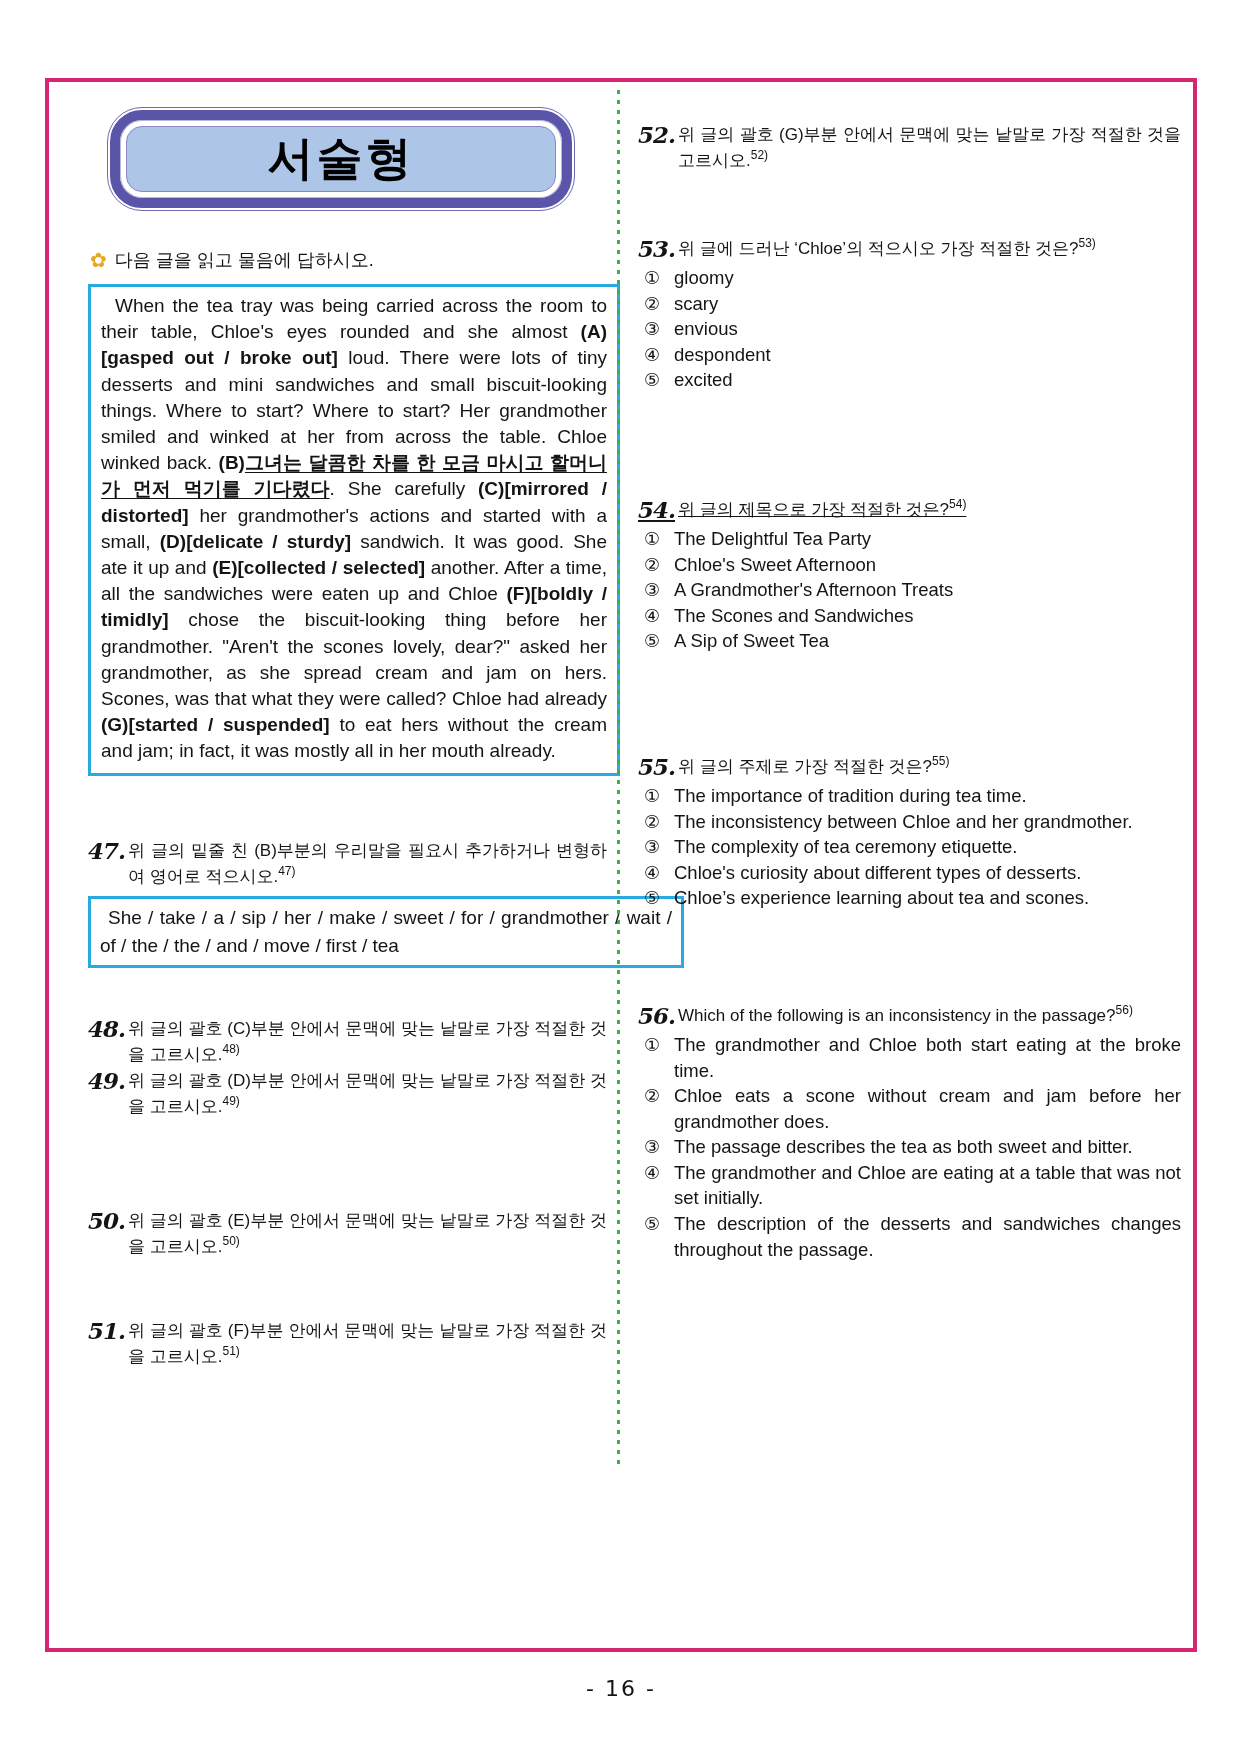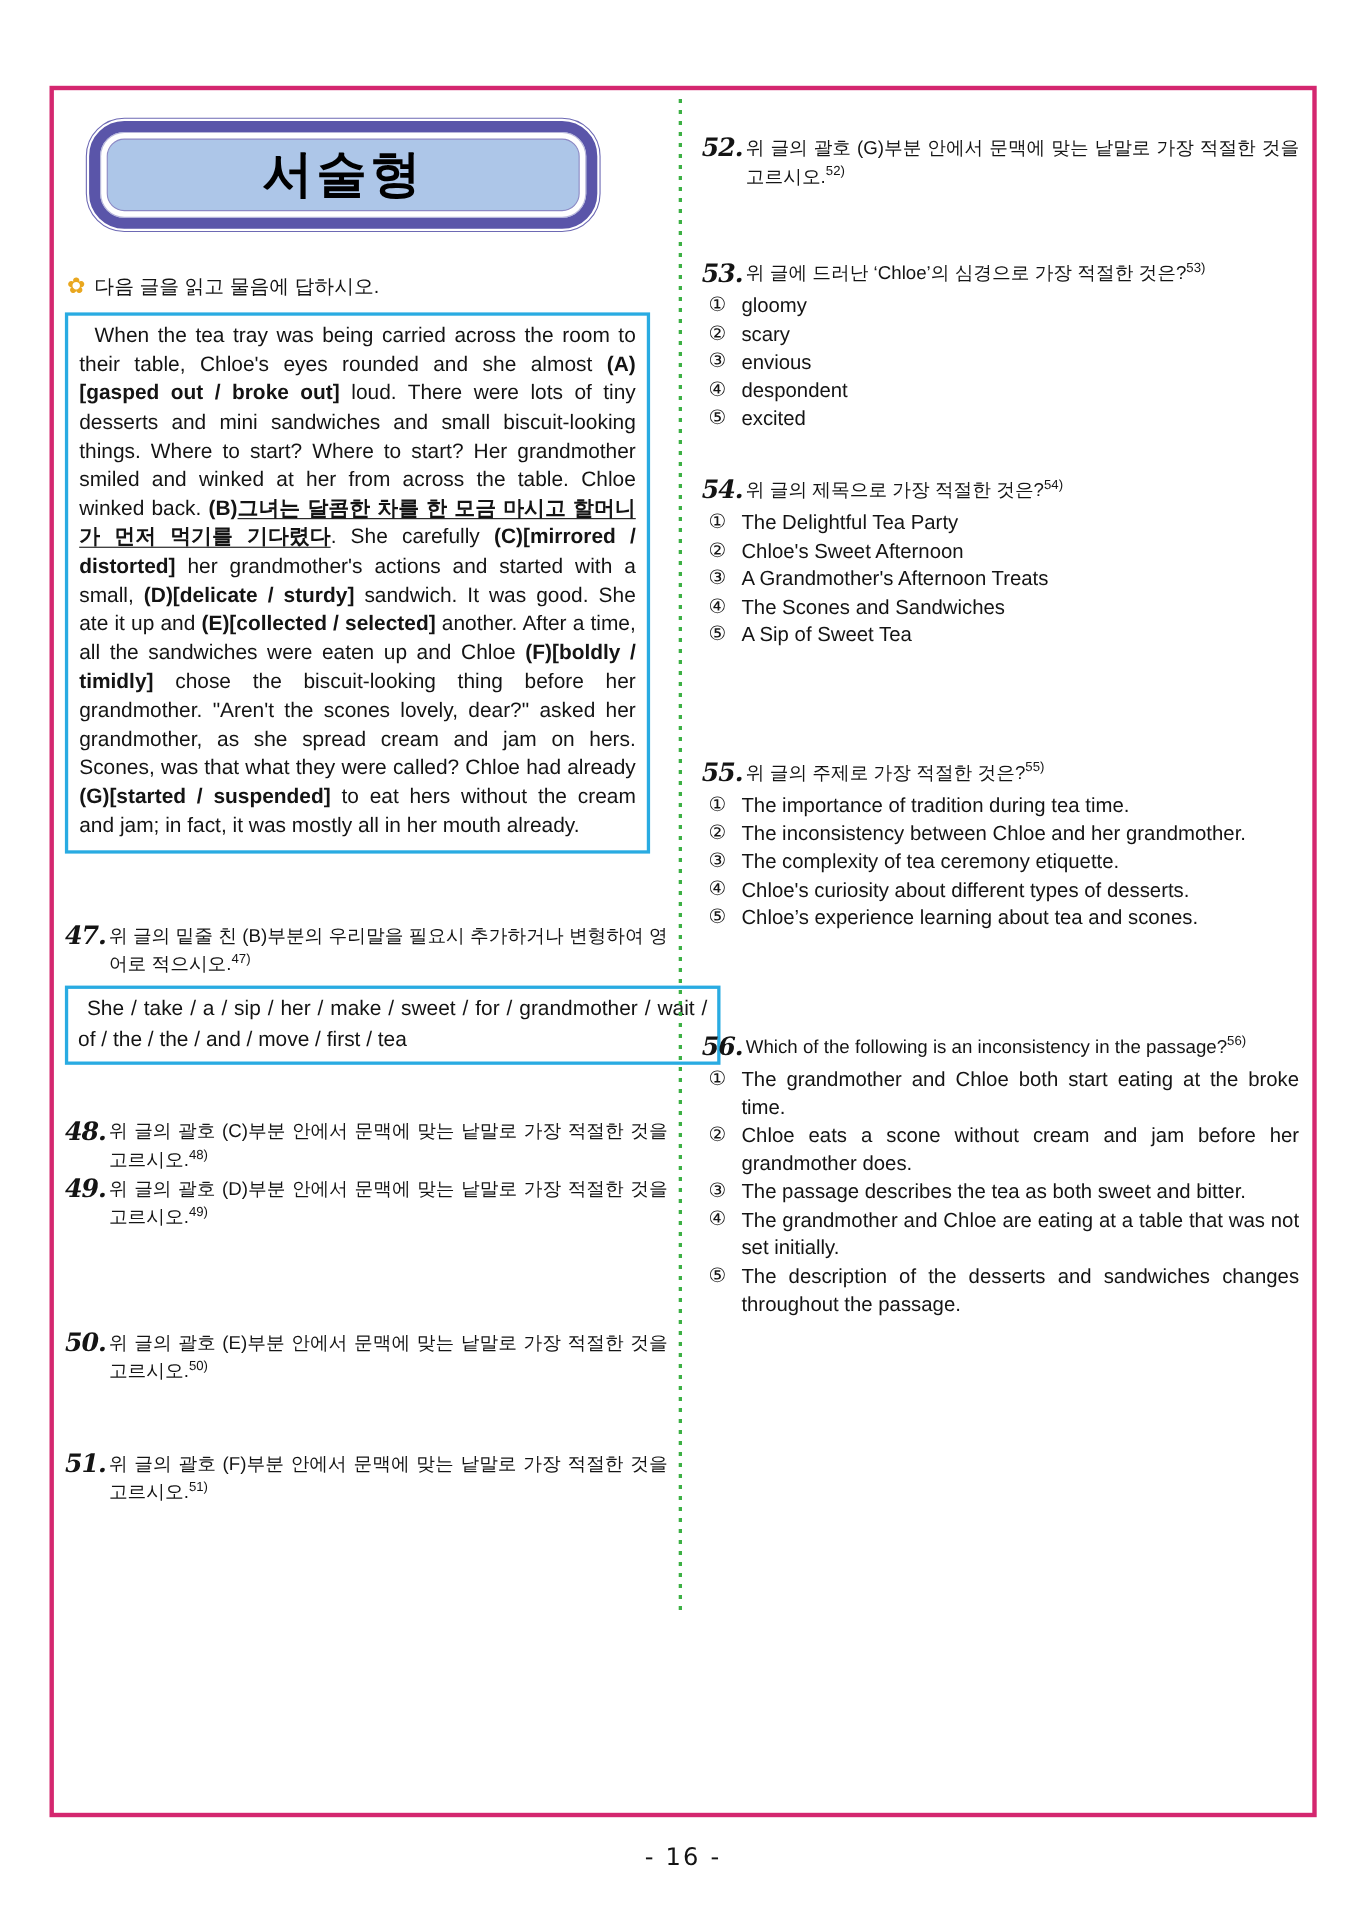--- a/index.html
+++ b/index.html
@@ -2,21 +2,21 @@
 <html><head>
 <meta charset="utf-8">
 <style>
   html,body{margin:0;padding:0;background:#ffffff;}
   body{width:1240px;height:1752px;position:relative;
        font-family:"Liberation Sans","DejaVu Sans",sans-serif;color:#141414;}
   .sheet{position:absolute;inset:0;}
   .frame{position:absolute;left:45px;top:78px;width:1152px;height:1574px;
          border:4px solid #d4276f;box-sizing:border-box;display:flex;align-items:flex-start;}
   
-  .col-left{width:558px;flex:0 0 auto;padding-left:10px;box-sizing:border-box;}
+  .col-left{width:558px;flex:0 0 auto;padding-left:39px;box-sizing:border-box;}
   .title-outer{margin:28px 0 0 22px;width:462px;height:98px;box-sizing:border-box;
                border:10px solid #5a55a9;border-radius:32px;background:#c9d6ef;
                outline:1px solid #6d69b4;outline-offset:2px;padding:6px;}
   .title-inner{height:100%;box-sizing:border-box;margin:0;border-radius:16px;
                background:#adc6e8;border:1px solid #8b88c4;
                box-shadow:0 0 0 5px #ffffff,0 0 0 6px #b9b7da;
                display:flex;align-items:center;justify-content:center;}
   .title-text{font-size:46px;font-weight:800;letter-spacing:3px;color:#000;}
   .instruction{margin:40px 0 0 2px;font-size:18px;display:flex;align-items:center;}
   .flower{color:#e9a71f;font-size:20px;margin-right:8px;line-height:1;}
@@ -34,21 +34,21 @@
   sup.fn{font-size:12px;line-height:0;}
   .mt46{margin-top:44px;} .mt47{margin-top:62px;} .mt48{margin-top:48px;}
   .mt49{} .mt50{margin-top:88px;} .mt51{margin-top:58px;}
   .word-box{margin-top:6px;width:596px;box-sizing:border-box;border:3px solid #29abe2;
             padding:5px 9px;font-size:19px;line-height:28px;text-align:justify;text-indent:8px;}
   
   .divider{flex:0 0 3px;width:3px;height:1374px;margin:8px 0 0 10px;
            background-image:repeating-linear-gradient(to bottom,#3cb044 0 4px,transparent 4px 10px);}
   
   .col-right{flex:1;padding:0 12px 0 18px;box-sizing:border-box;}
-  .mt52{margin-top:40px;} .mt53{margin-top:62px;} .mt54{margin-top:40px;}
+  .mt52{margin-top:40px;} .mt53{margin-top:62px;} .mt54{margin-top:104px;text-decoration:underline;}
   .mt55{margin-top:100px;} .mt56{margin-top:92px;}
   .opts{margin:3px 0 0 6px;}
   .opt{display:flex;}
   .opt .mk{flex:0 0 30px;font-size:18px;line-height:25.6px;font-family:"DejaVu Sans",sans-serif;}
   .opt .ot{flex:1;text-align:justify;font-size:18.5px;line-height:25.6px;}
   
   .page-num{position:absolute;left:45px;top:1676px;width:1152px;text-align:center;
             font-size:22px;letter-spacing:2px;font-family:"DejaVu Sans",sans-serif;}
 </style>
 </head>
@@ -106,21 +106,21 @@
 
     <div class="col-right">
 
       <div class="q mt52">
         <span class="qnum">52.</span>
         <div class="qtext"><span>위 글의 괄호 (G)부분 안에서 문맥에 맞는 낱말로 가장 적절한 것을 고르시오.</span><sup class="fn">52)</sup></div>
       </div>
 
       <div class="q mt53">
         <span class="qnum">53.</span>
-        <div class="qtext"><span>위 글에 드러난 ‘Chloe’의 심경으로 가장 적절한 것은?</span><sup class="fn">53)</sup></div>
+        <div class="qtext"><span>위 글에 드러난 ‘Chloe’의 적으시오 가장 적절한 것은?</span><sup class="fn">53)</sup></div>
       </div>
       <div class="opts">
         <div class="opt">
             <span class="mk">①</span>
             <span class="ot">gloomy</span>
           </div>
         <div class="opt">
             <span class="mk">②</span>
             <span class="ot">scary</span>
           </div>

